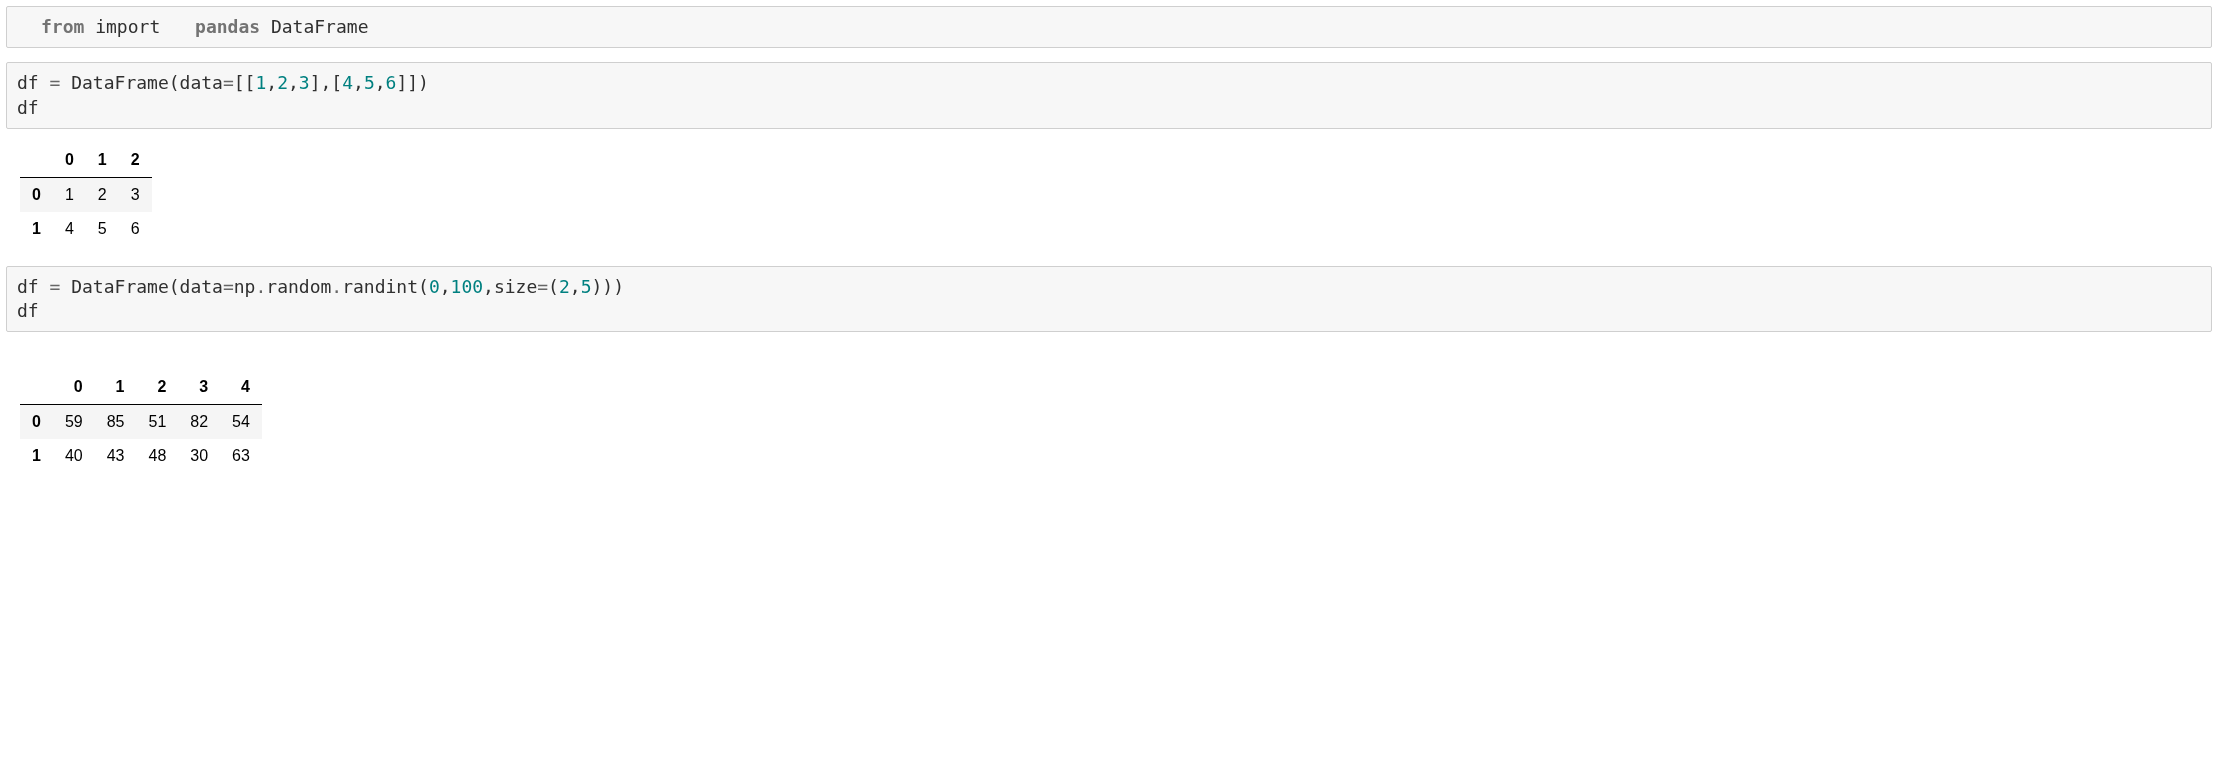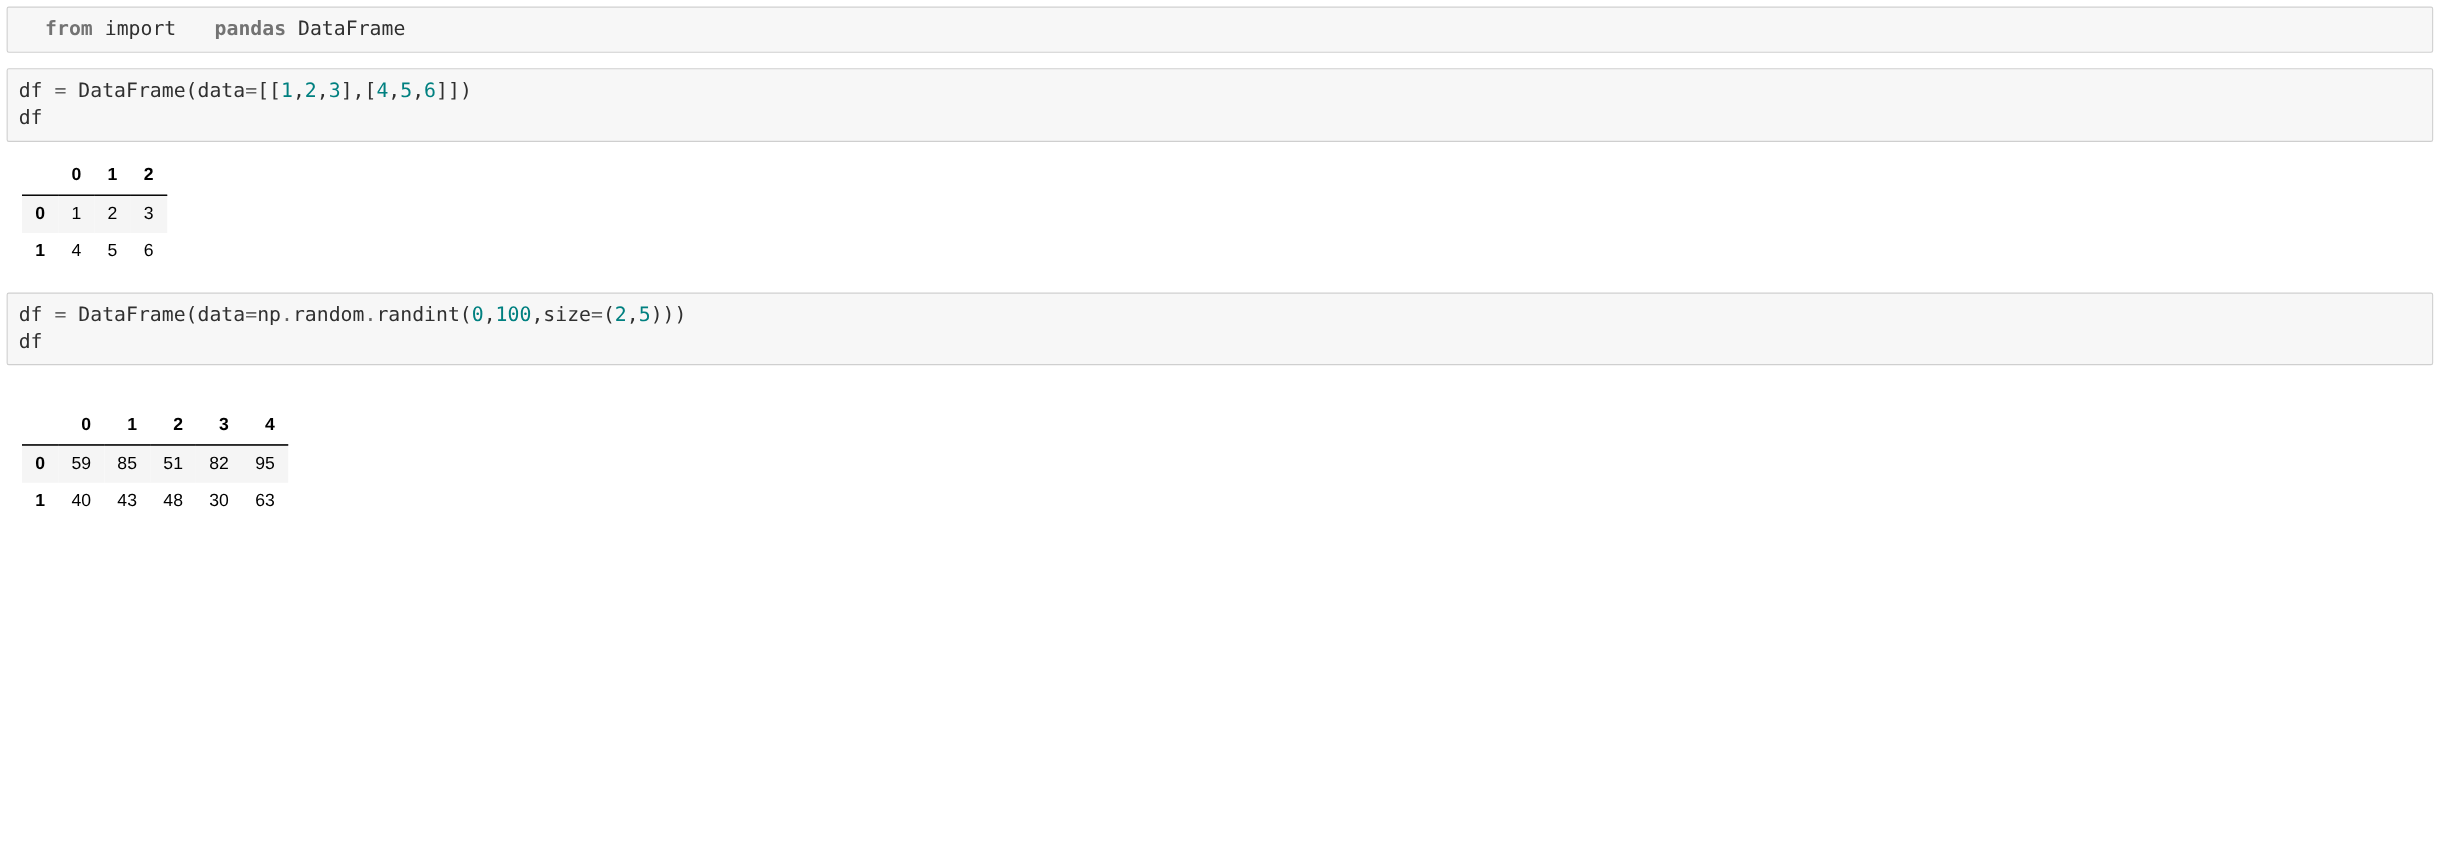--- a/index.html
+++ b/index.html
@@ -114,21 +114,21 @@
           <th>4</th>
         </tr>
       </thead>
       <tbody>
         <tr>
           <th>0</th>
           <td>59</td>
           <td>85</td>
           <td>51</td>
           <td>82</td>
-          <td>95</td>
+          <td>54</td>
         </tr>
         <tr>
           <th>1</th>
           <td>40</td>
           <td>43</td>
           <td>48</td>
           <td>30</td>
           <td>63</td>
         </tr>
       </tbody>

